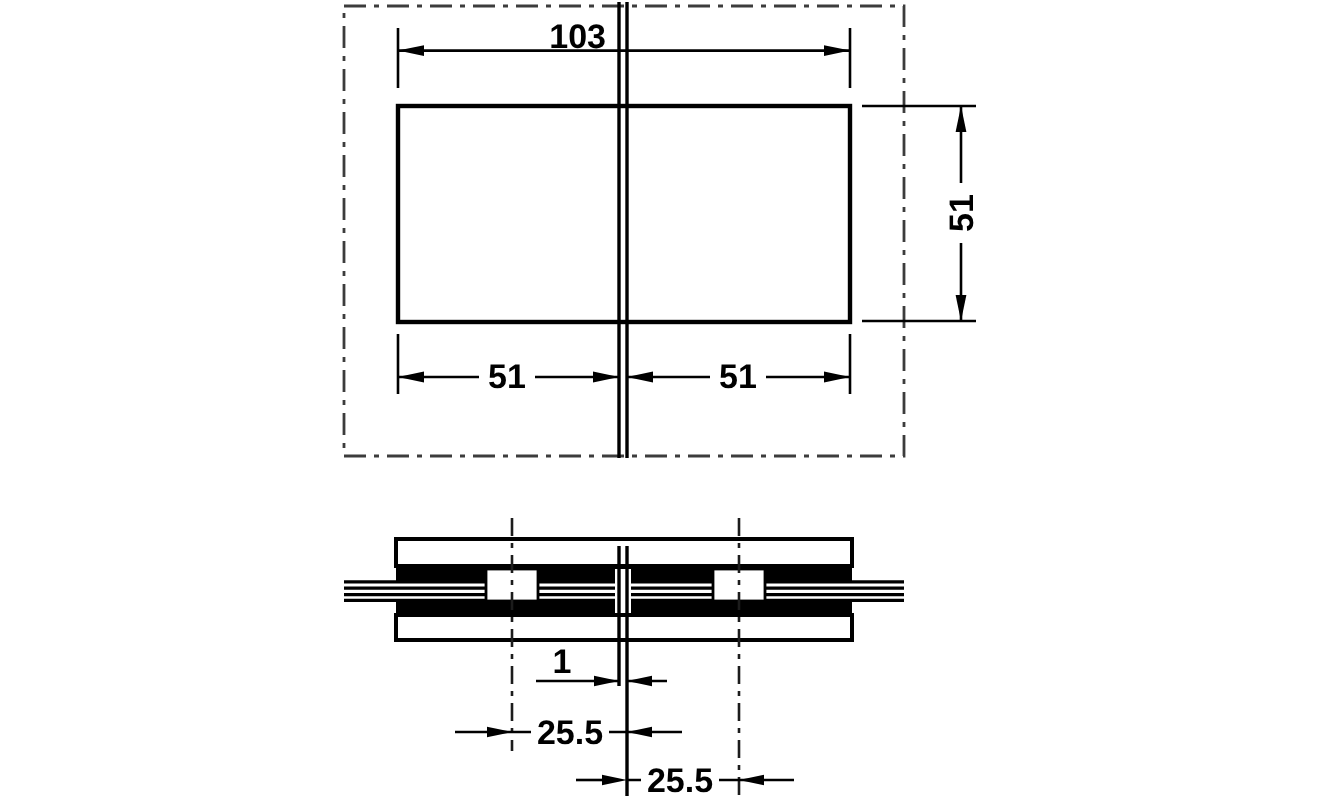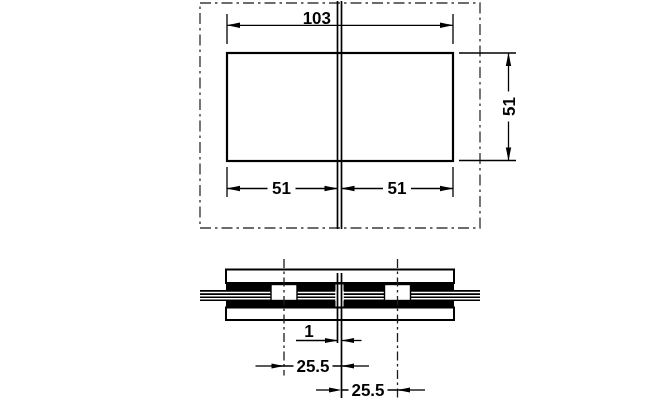--- a/index.html
+++ b/index.html
@@ -1,17 +1,17 @@
 <!DOCTYPE html>
 <html><head>
 <meta charset="utf-8">
 <style>
   html,body{margin:0;padding:0;background:#ffffff;}
   .stage{position:relative;width:595px;height:400px;background:#fff;overflow:hidden;
-         font-family:"Liberation Sans", sans-serif;padding-left:28px;}
+         font-family:"Liberation Sans", sans-serif;}
   svg{display:block}
   text{font-family:"Liberation Sans", sans-serif;font-weight:bold;font-size:17px;fill:#000;}
   .thin{stroke:#000;stroke-width:1.3;fill:none;}
   .main{stroke:#000;stroke-width:1.6;fill:none;}
   .joint{stroke:#000;stroke-width:1.7;fill:none;}
   .phantom{stroke:#3c3c3c;stroke-width:1.4;fill:none;stroke-dasharray:11 4 2.5 4;}
   .cdash{stroke:#1c1c1c;stroke-width:1.3;fill:none;stroke-dasharray:9 3.5 2.5 3.5;}
   .plate{fill:#fff;stroke:#000;stroke-width:2;}
   .gasket{fill:#000;stroke:none;}
   .screw{fill:#fff;stroke:#000;stroke-width:1.4;}

